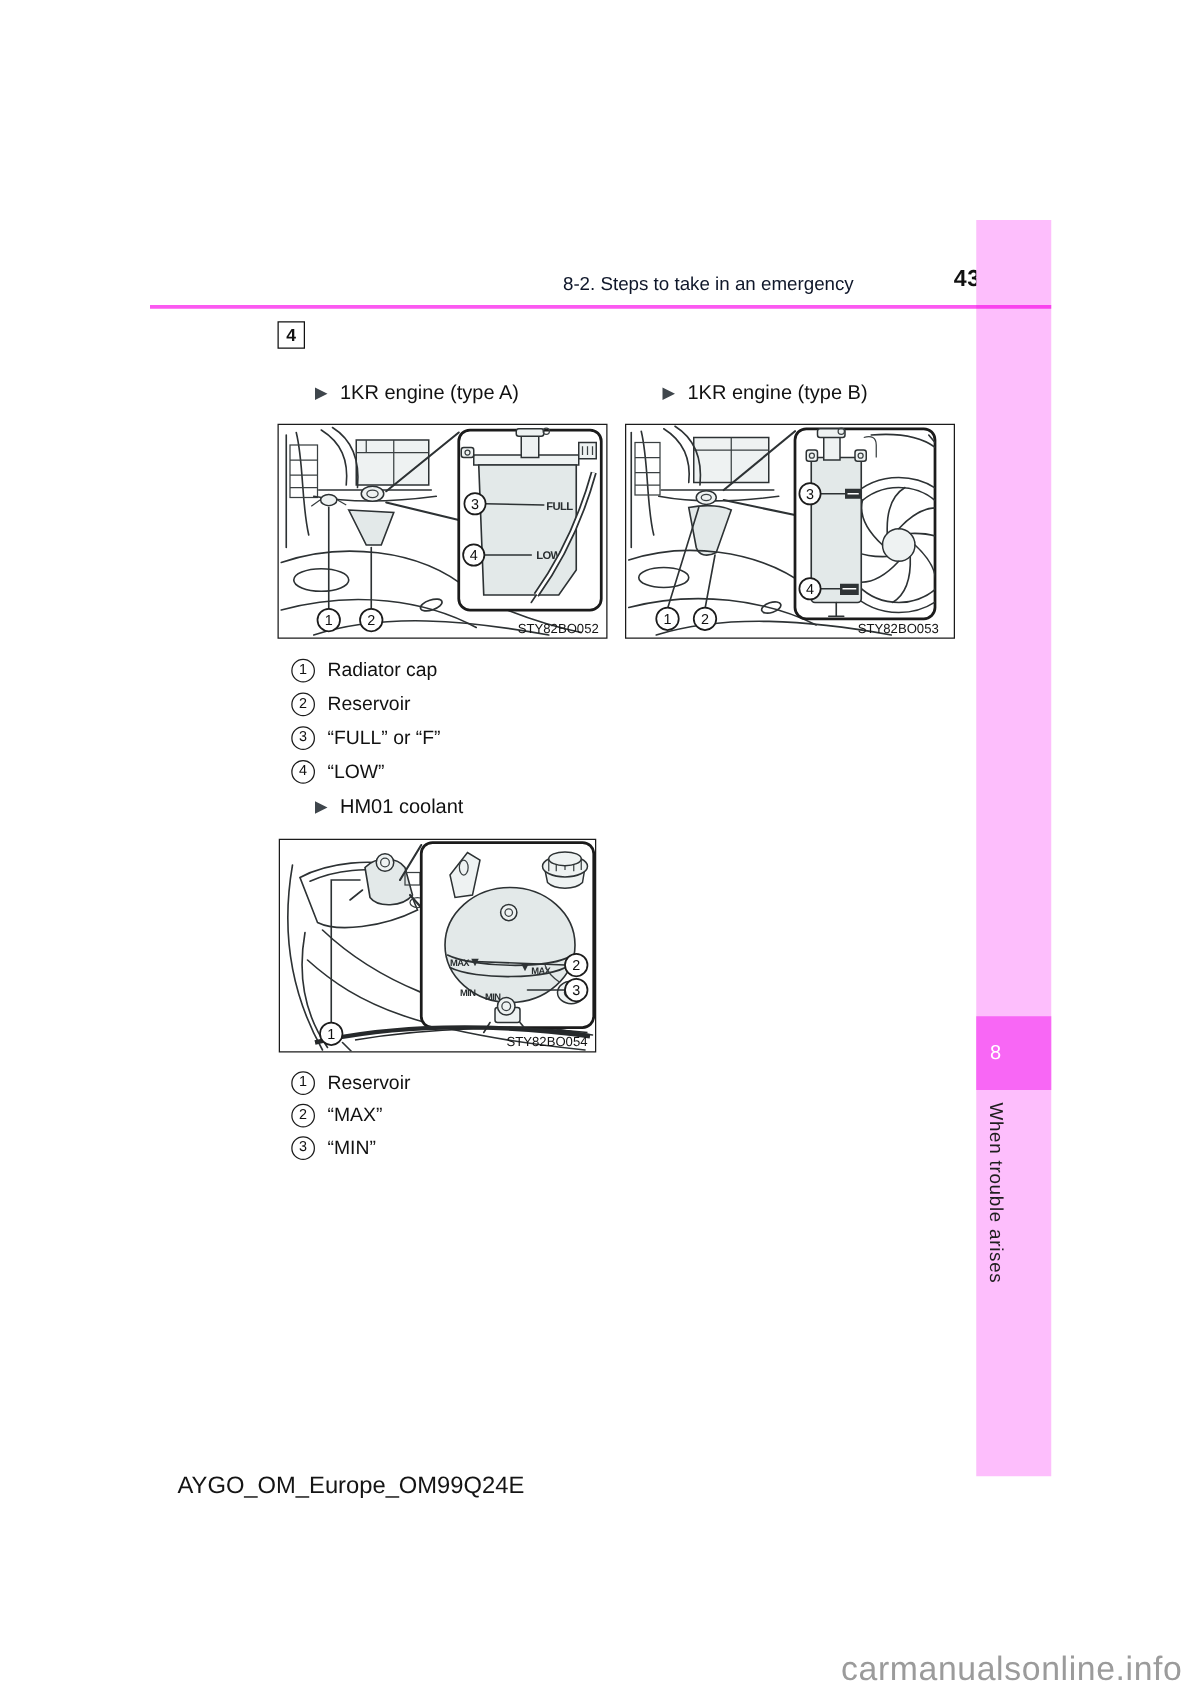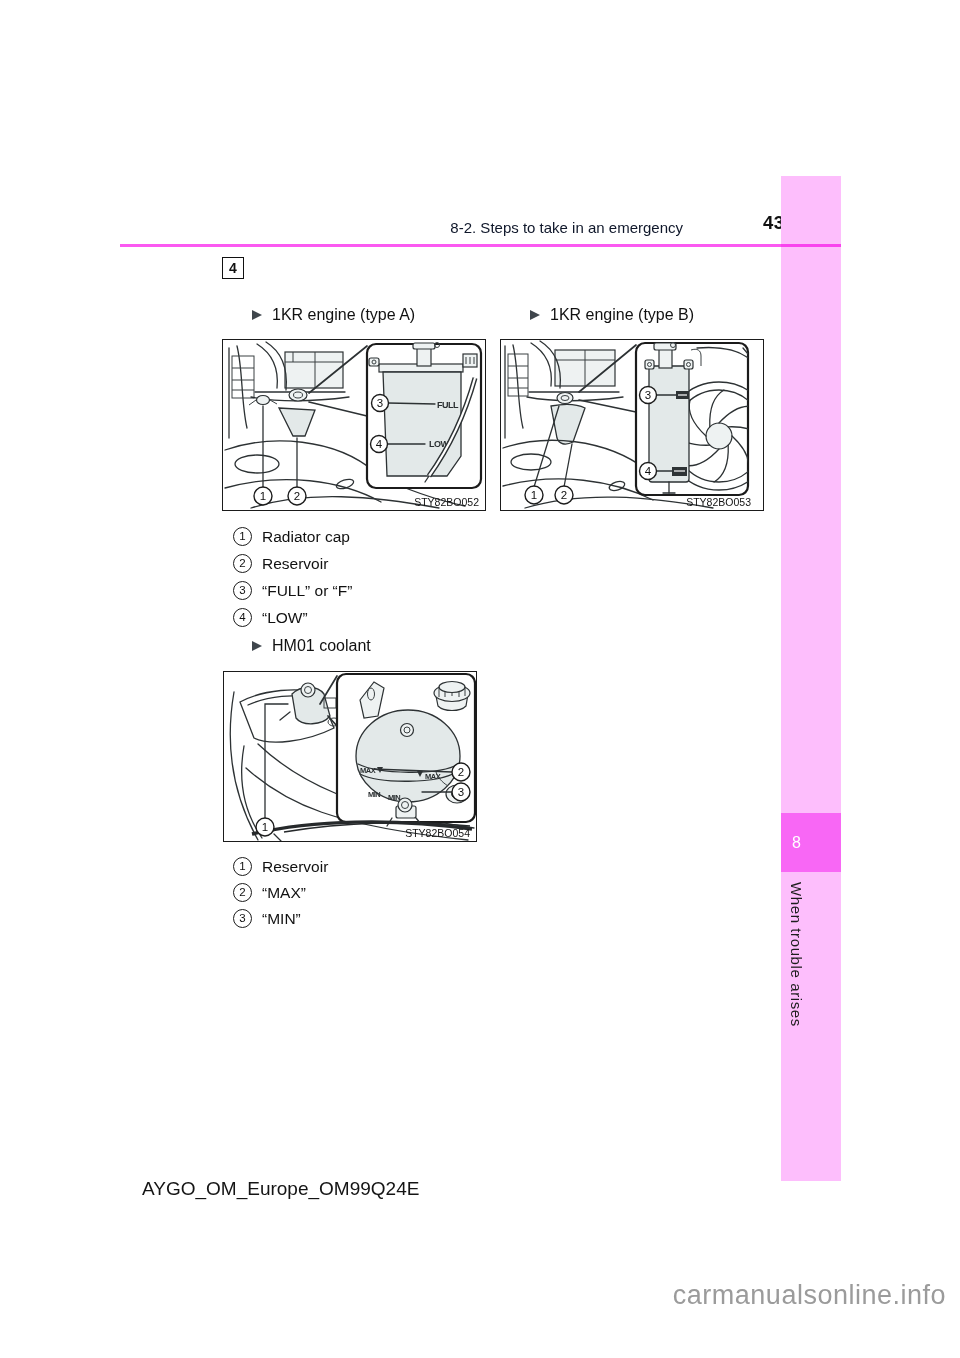--- a/index.html
+++ b/index.html
@@ -34,21 +34,21 @@
   .fig-a{left:222px;top:339px;width:262px;height:170px;}
   .fig-b{left:500px;top:339px;width:262px;height:170px;}
   .fig-c{left:223px;top:671px;width:252px;height:169px;}
   .figbox svg{display:block;width:100%;height:100%;}
   
   .legend-item{position:absolute;left:233px;display:flex;align-items:center;font-size:15.5px;}
   .lcircle{width:17px;height:17px;border:1.3px solid #1c1c1c;border-radius:50%;font-size:11.5px;
            line-height:17px;text-align:center;margin-right:10px;flex:0 0 auto;}
   
   .footer-code{position:absolute;left:142px;top:1178px;font-size:19px;color:#141414;}
-  .watermark{position:absolute;right:14px;top:1280px;font-size:27px;color:#9b9b9b;letter-spacing:0.5px;}
+  .watermark{position:absolute;right:14px;top:1320px;font-size:27px;color:#9b9b9b;letter-spacing:0.5px;}
   
   .ln{stroke:#2d3234;stroke-width:1.3;fill:none;stroke-linecap:round;}
   .lnthin{stroke:#3a4042;stroke-width:1;fill:none;}
   .shade{fill:#e3e9e9;stroke:#2d3234;stroke-width:1.3;}
   .shade2{fill:#eef2f2;stroke:#2d3234;stroke-width:1.2;}
   .inset{fill:#fff;stroke:#1b1b1b;stroke-width:2.2;}
   .co{fill:#fff;stroke:#1c1c1c;stroke-width:1.4;}
   .con{font-size:11.5px;fill:#111;text-anchor:middle;font-family:"Liberation Sans",sans-serif;}
   .emb{font-size:9px;font-weight:bold;fill:#2a2f31;font-family:"Liberation Sans",sans-serif;letter-spacing:-0.5px;}
   .embs{font-size:7.5px;font-weight:bold;fill:#2a2f31;font-family:"Liberation Sans",sans-serif;letter-spacing:-0.5px;}

